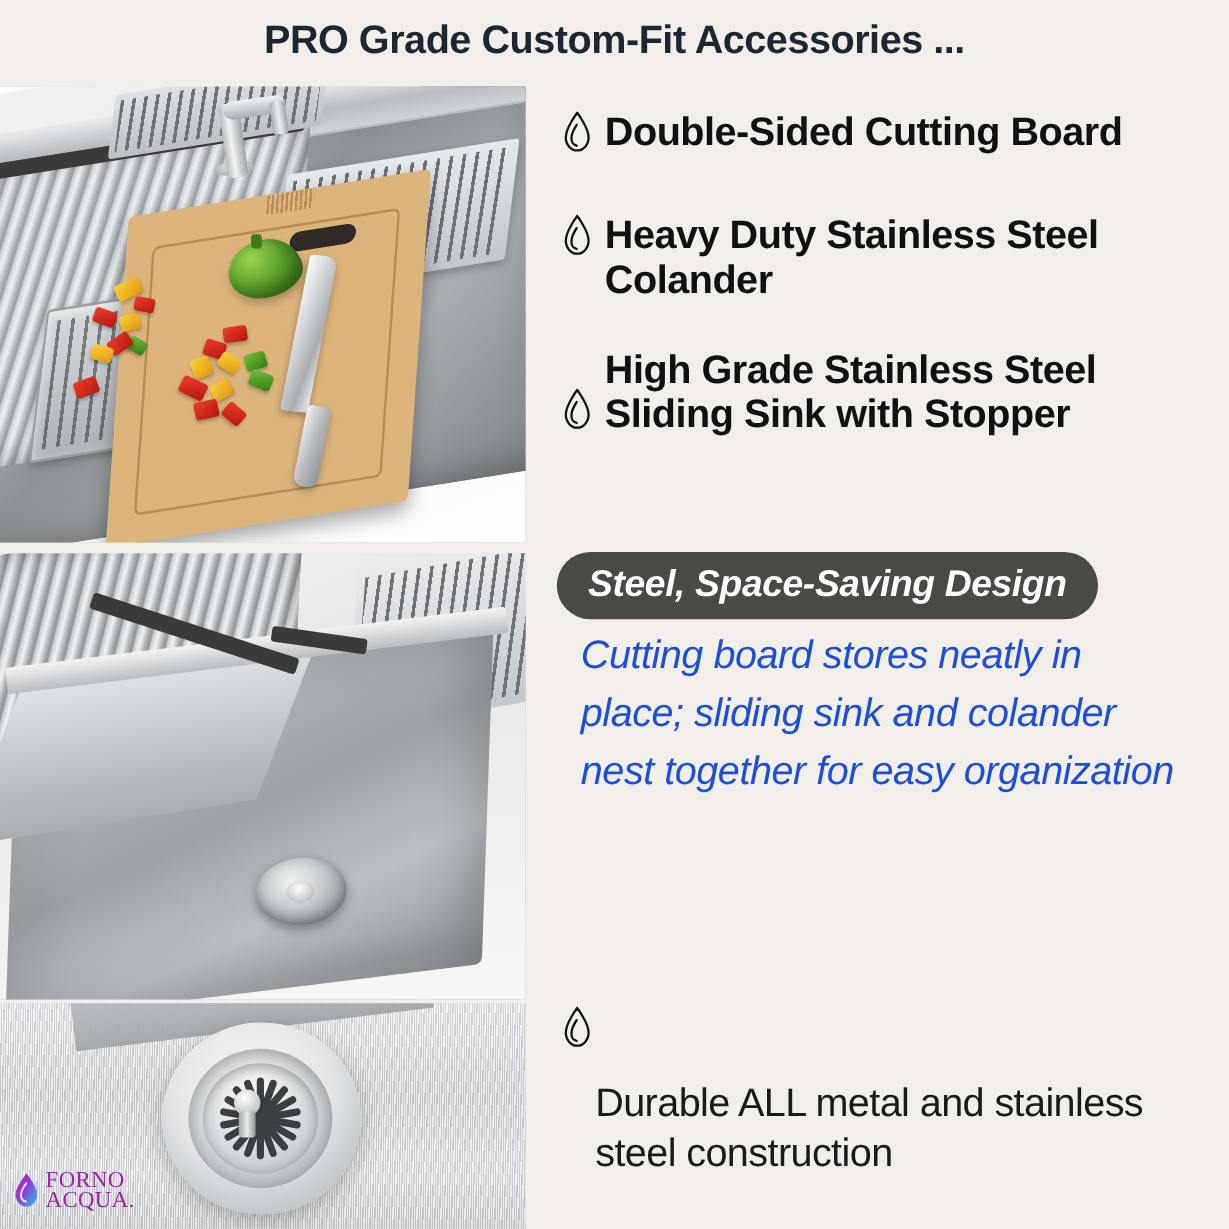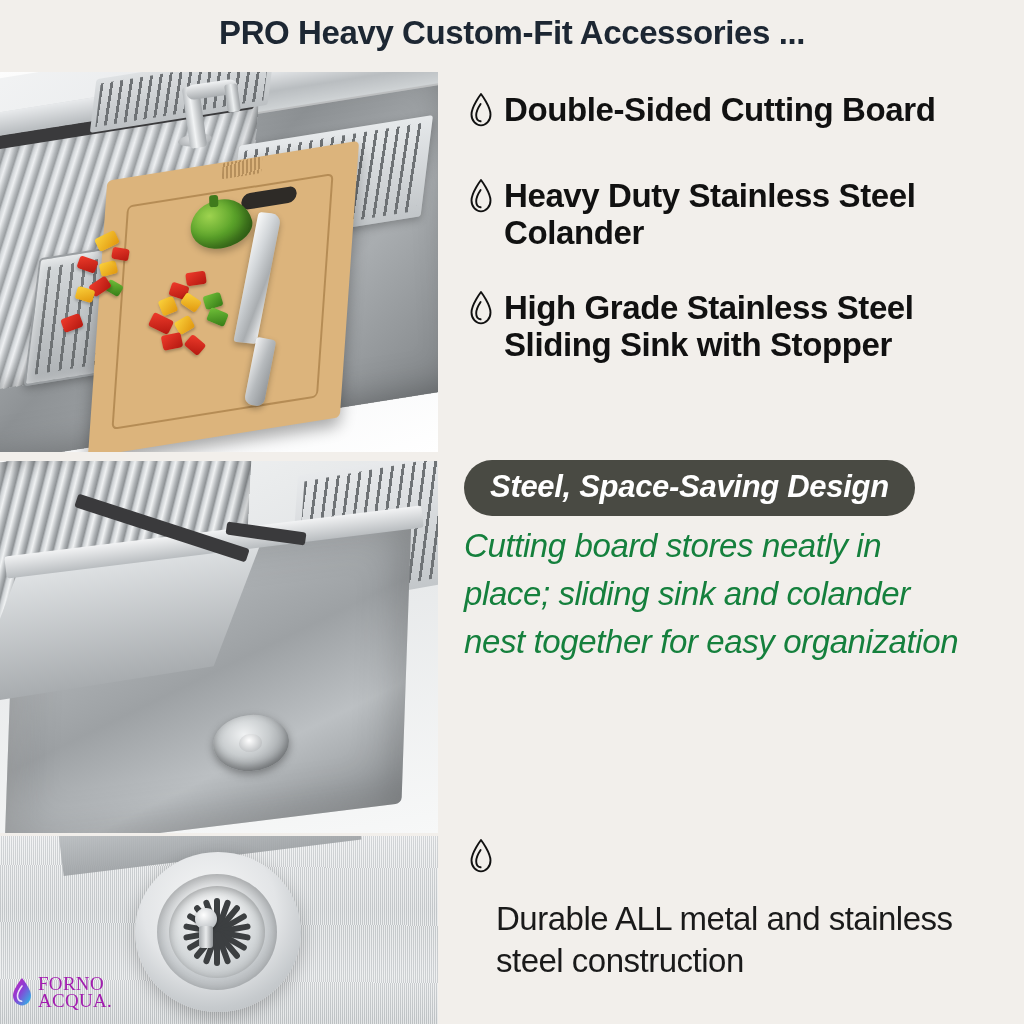--- a/index.html
+++ b/index.html
@@ -288,53 +288,53 @@
   .bullet{position:absolute;display:flex;align-items:flex-start;gap:10px;}
   .drop{flex:0 0 auto;width:26px;}
   .bullet-text{
     font-size:33px;font-weight:bold;color:#111111;
     line-height:1.12;letter-spacing:-0.4px;
     font-family:"Liberation Sans", sans-serif;
   }
 
   .b1{left:6px;top:92px;width:550px;}
   .b2{left:6px;top:178px;width:530px;}
-  .b3{left:6px;top:290px;width:530px;}
+  .b3{left:6px;top:290px;width:530px;align-items:flex-end;}
 
   .badge{
     position:absolute;left:2px;top:460px;
     background:#494a43;color:#ffffff;
     border-radius:30px;
     padding:9px 26px 11px 26px;
     font-size:31px;font-weight:bold;font-style:italic;
     letter-spacing:-0.3px;
     font-family:"Liberation Sans", sans-serif;
     white-space:nowrap;
   }
   .desc{
-    position:absolute;left:2px;top:522px;width:500px;
-    font-size:33px;font-style:italic;color:#15803d;
+    position:absolute;left:22px;top:522px;width:500px;
+    font-size:33px;font-style:italic;color:#1d4ed8;
     line-height:1.45;letter-spacing:-0.4px;
     font-family:"Liberation Sans", sans-serif;
   }
 
   .b4{left:6px;top:838px;width:540px;}
   .sub4{
     position:absolute;left:34px;top:898px;width:520px;
     font-size:33px;color:#1a1a1a;font-weight:normal;
     line-height:1.28;letter-spacing:-0.5px;
     font-family:"Liberation Sans", sans-serif;
   }
 </style>
 </head>
 <body>
 
 <div class="page">
 
-  <div class="title">PRO Heavy Custom-Fit Accessories ...</div>
+  <div class="title">PRO Grade Custom-Fit Accessories ...</div>
 
   <div class="img-col">
 
     <div class="panel panel-1">
       <div class="p1-bg"></div>
       <div class="p1-counter"></div>
       <div class="p1-basin"></div>
       <div class="p1-ledge"></div>
       <div class="p1-mat"></div>
       <div class="p1-mat-bar"></div>

